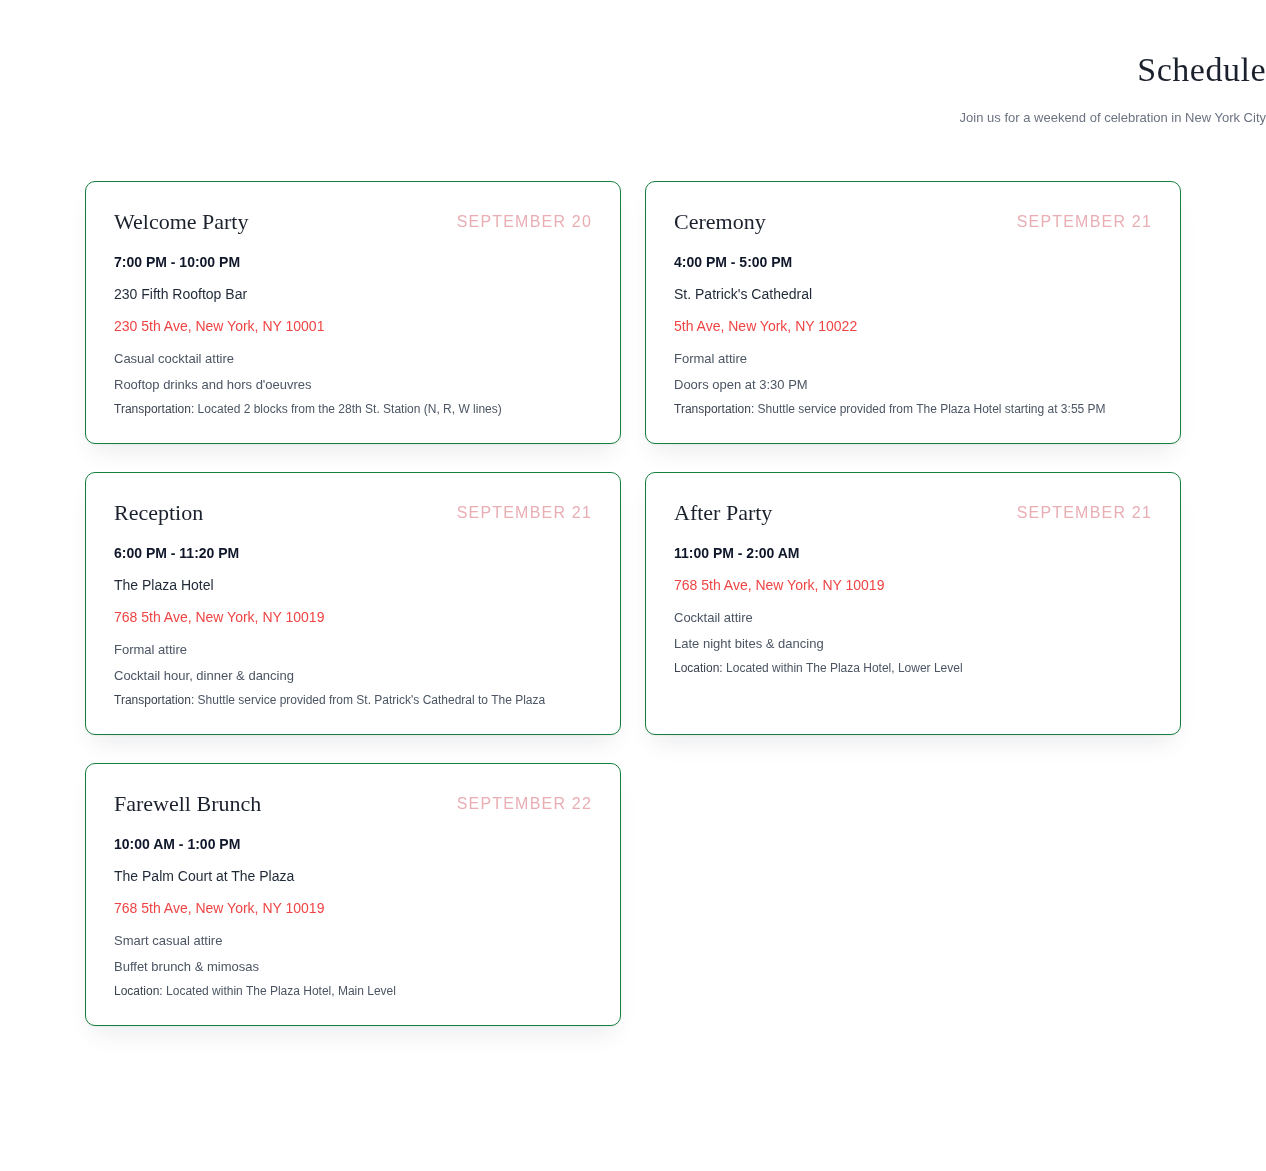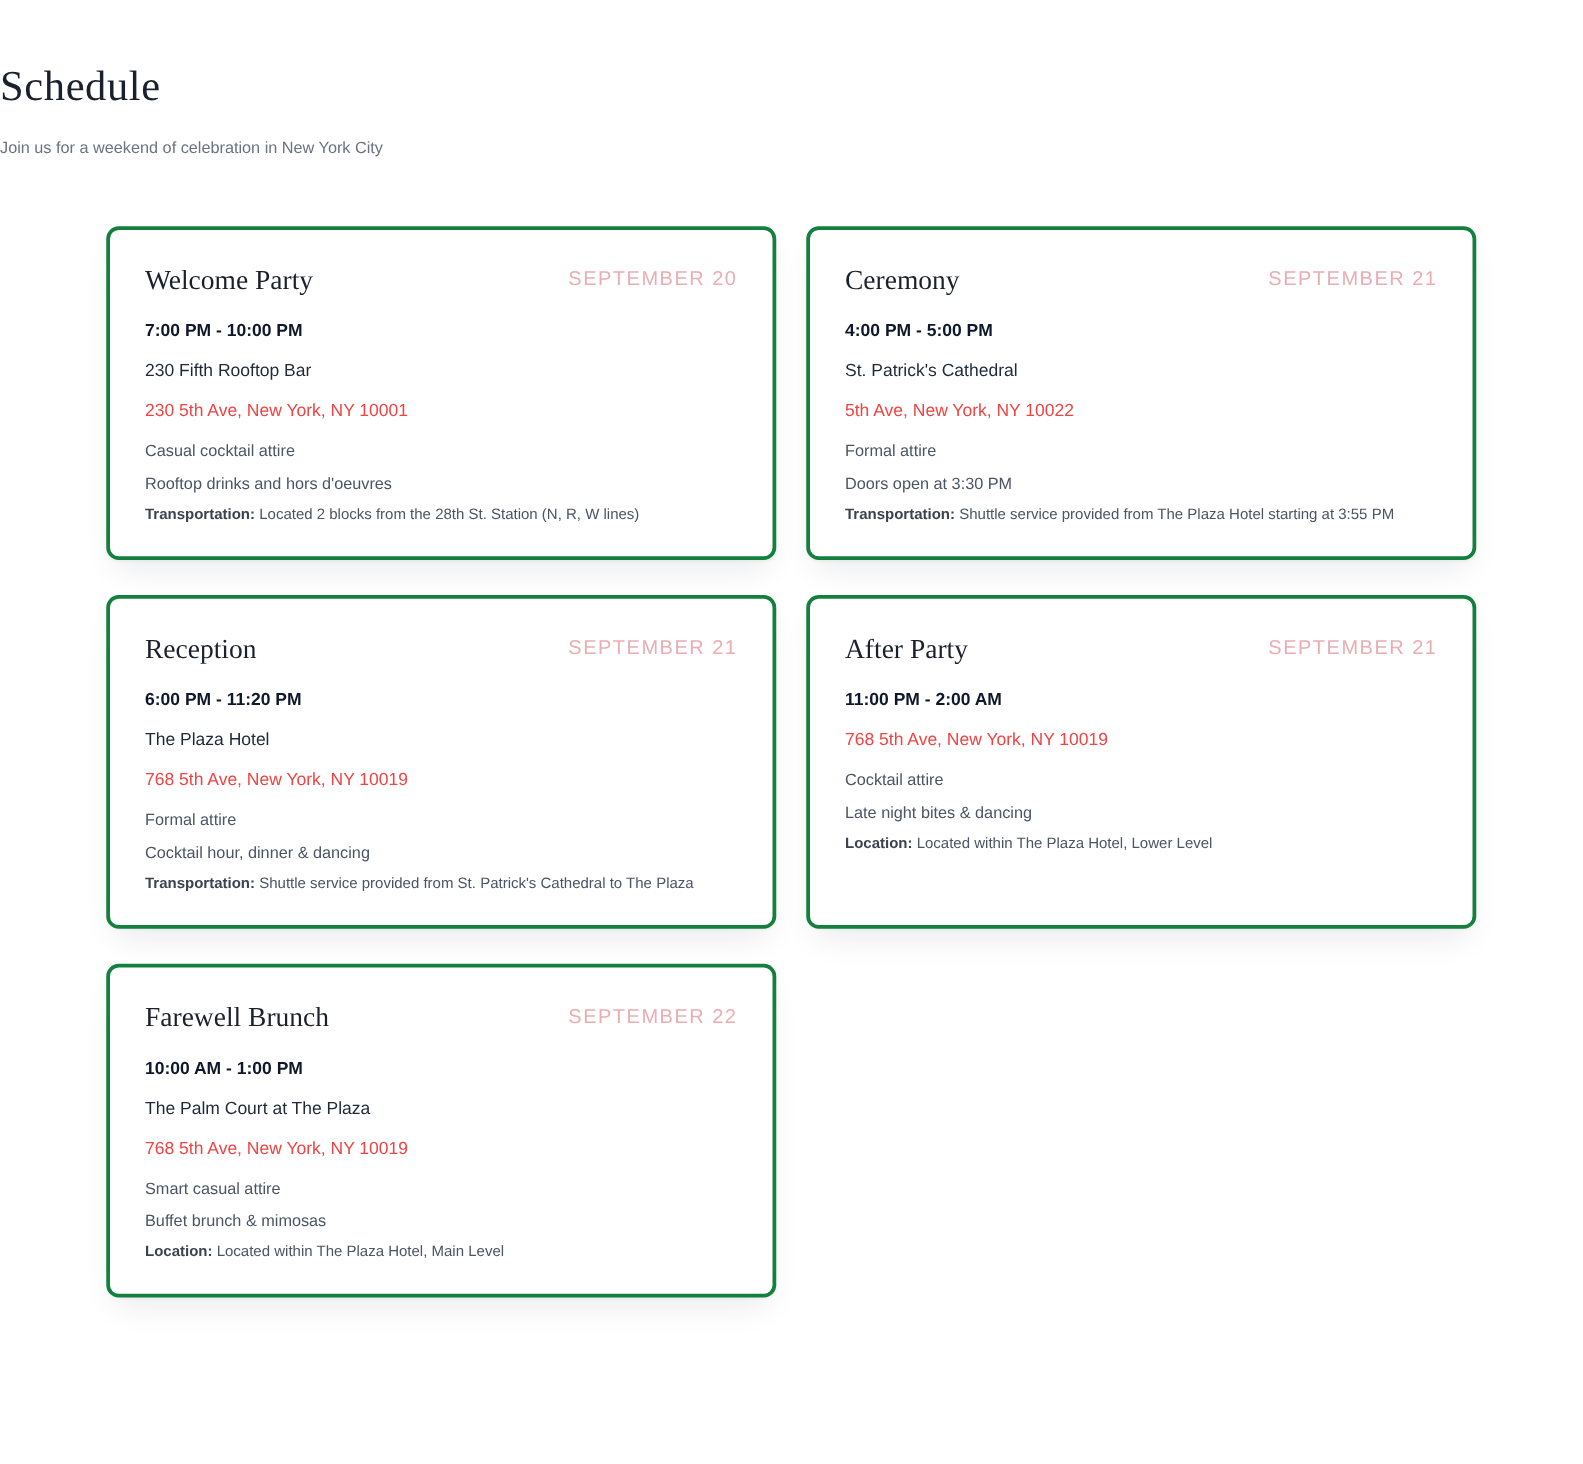--- a/index.html
+++ b/index.html
@@ -7,21 +7,21 @@
     background: #ffffff;
     font-family: "Liberation Sans", "DejaVu Sans", sans-serif;
     color: #1f2937;
   }
   body {
     width: 1266px;
     min-height: 1171px;
     margin: 0 auto;
     padding-top: 50px;
   }
-  .page-header { text-align: left; }
+  .page-header { text-align: right; }
   .page-title {
     font-family: "Liberation Serif", "DejaVu Serif", serif;
     font-size: 34px;
     font-weight: 500;
     letter-spacing: 0.5px;
     color: #1b212c;
     line-height: 1.2;
     margin-bottom: 18px;
   }
   .page-subtitle {
@@ -32,21 +32,21 @@
   .cards-grid {
     width: 1096px;
     margin: 54px auto 0 auto;
     display: grid;
     grid-template-columns: 1fr 1fr;
     gap: 28px 24px;
     padding-bottom: 60px;
   }
   .event-card {
     background: #ffffff;
-    border: 3px solid #15803d;
+    border: 1px solid #15803d;
     border-radius: 10px;
     padding: 26px 28px;
     box-shadow: 0 1px 2px rgba(16,24,40,0.04), 0 14px 26px -8px rgba(16,24,40,0.09);
   }
   .card-header {
     display: flex;
     align-items: center;
     justify-content: space-between;
     margin-bottom: 16px;
   }
@@ -95,21 +95,21 @@
     color: #4b5563;
     line-height: 18px;
     margin-bottom: 7px;
   }
   .event-note {
     font-size: 12px;
     color: #4b5563;
     line-height: 16px;
   }
   .event-note .note-label {
-    font-weight: 700;
+    font-weight: 400;
     color: #3c4350;
   }
 </style>
 </head>
 <body>
 
 <header class="page-header">
   <h1 class="page-title">Schedule</h1>
   <p class="page-subtitle">Join us for a weekend of celebration in New York City</p>
 </header>

